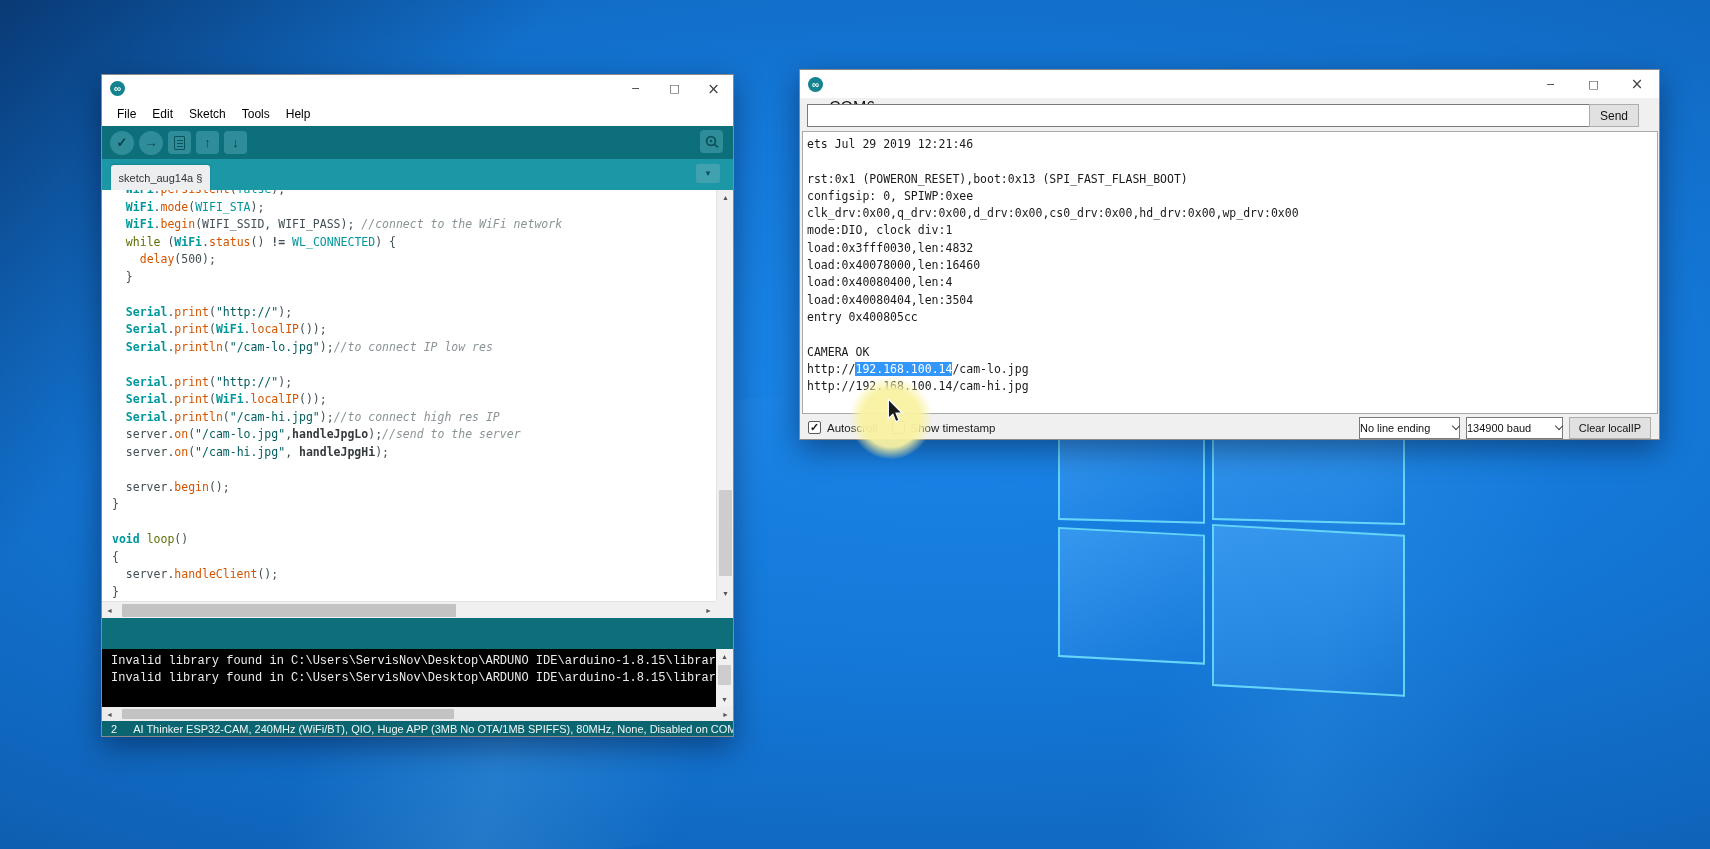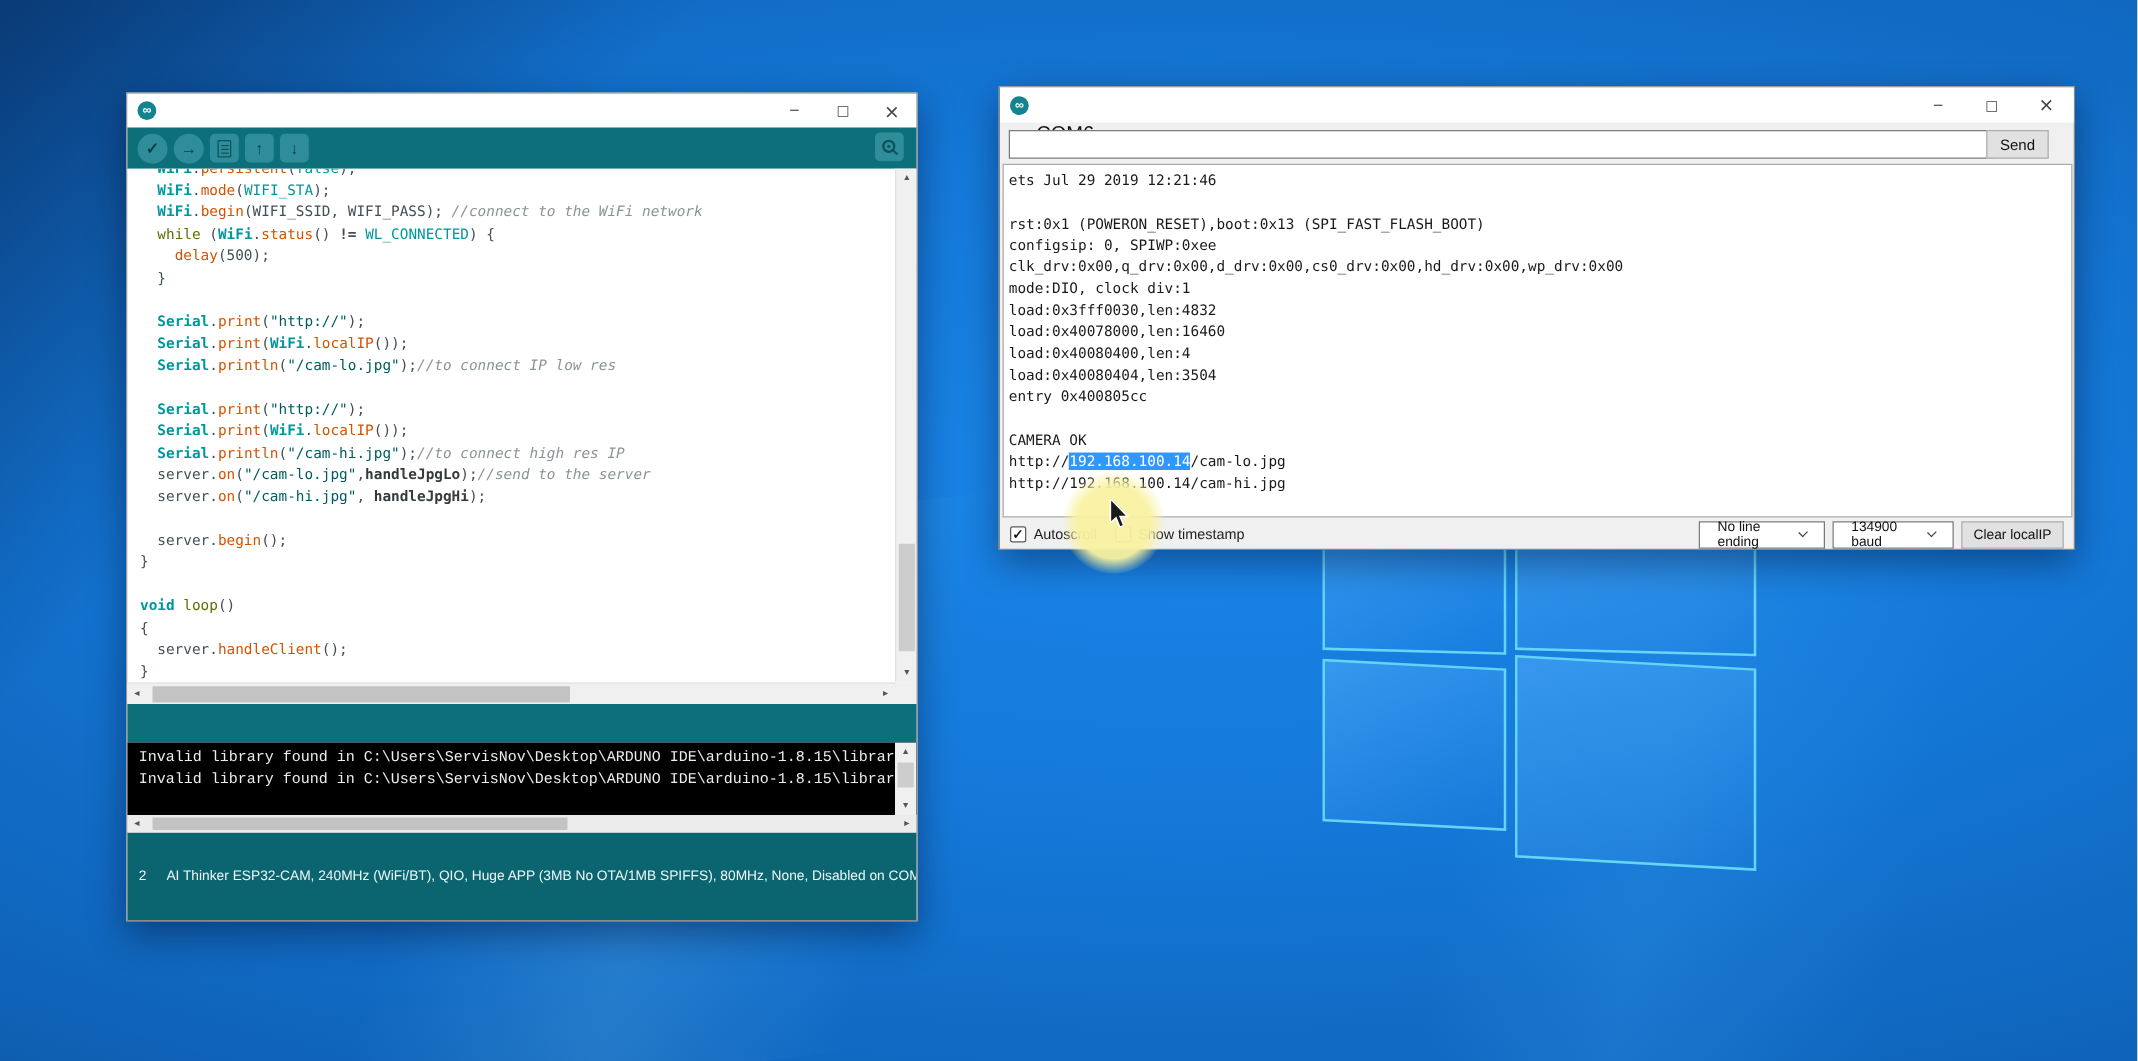--- a/index.html
+++ b/index.html
@@ -99,21 +99,21 @@
     border:1px solid #adadad; font-size:12px; color:#111; display:flex; align-items:center; justify-content:center; }
   .serial-output { position:absolute; left:2px; top:61px; width:856px; height:283px; background:#fff;
     border:1px solid #a9a9a9; overflow:hidden; padding:4px 0 0 4px;
     font-family:"DejaVu Sans Mono","Liberation Mono",monospace; font-size:11.5px; line-height:17.3px; color:#1a1a1a; white-space:pre; }
   .c-sel { background:#3297fd; color:#fff; }
   .sm-bottom { position:absolute; left:0; top:344px; width:100%; height:27px; display:flex; align-items:center; padding:0 8px; gap:6px; }
   .chk { width:13px; height:13px; background:#fff; border:1px solid #595959; border-radius:2px; position:relative;
     display:flex; align-items:center; justify-content:center; font-size:11px; font-weight:bold; color:#1a1a1a; flex:0 0 auto; }
   .chk-label { font-size:11.5px; color:#1c1c1c; margin-right:8px; white-space:nowrap; }
   .combo { height:22px; background:#fff; border:1px solid #7a7a7a; display:flex; align-items:center;
-    justify-content:space-between; font-size:11px; color:#111; padding:0 14px; }
+    justify-content:space-between; font-size:11px; color:#111; padding:0 0; }
   .combo-chevron { width:6px; height:6px; border-right:1.5px solid #444; border-bottom:1.5px solid #444;
     transform:rotate(45deg); margin-left:10px; margin-top:-3px; }
   .combo-lineending { width:101px; margin-left:auto; }
   .combo-baud { width:97px; }
   .clear-btn { width:82px; height:22px; background:#e1e1e1; border:1px solid #adadad; font-size:11px; color:#111;
     display:flex; align-items:center; justify-content:center; }
 
   
   .click-halo { position:absolute; left:850px; top:377px; width:82px; height:82px; border-radius:50%; z-index:50;
     background:radial-gradient(circle, rgba(249,242,162,.95) 0 50%, rgba(249,242,162,0) 72%); pointer-events:none; }
@@ -136,20 +136,27 @@
           <span>∞</span>
         </div>
       <div class="title-text">sketch_aug14a | Arduino 1.8.15</div>
       <div class="win-controls">
         <div class="win-btn">─</div>
         <div class="win-btn">□</div>
         <div class="win-btn" style="font-size:15px">×</div>
       </div>
     </div>
 
+    <div class="menubar" id="menu-items">
+        <span class="menu-item">File</span>
+        <span class="menu-item">Edit</span>
+        <span class="menu-item">Sketch</span>
+        <span class="menu-item">Tools</span>
+        <span class="menu-item">Help</span>
+      </div>
 
     <div class="toolbar">
       <div class="tb-round">
           <span>✓</span>
         </div>
       <div class="tb-round">
           <span>→</span>
         </div>
       <div class="tb-sq">
           <span class="doc-glyph"></span>
@@ -162,20 +169,26 @@
         </div>
       <div class="tb-sq tb-serial">
         <svg width="16" height="16" viewBox="0 0 16 16">
           <circle cx="7" cy="7" r="4.4" fill="none" stroke="#0a525c" stroke-width="1.8"></circle>
           <circle cx="7" cy="7" r="1.3" fill="#0a525c"></circle>
           <line x1="10.4" y1="10.4" x2="14" y2="13.4" stroke="#0a525c" stroke-width="1.8"></line>
         </svg>
       </div>
     </div>
 
+    <div class="tabbar">
+      <div class="tab-active">sketch_aug14a §</div>
+      <div class="tab-dd">
+          <span>▼</span>
+        </div>
+    </div>
 
     <div class="editor">
       <div class="code" id="code-lines"><div class="code-line"><span>  </span><span class="c-cls">WiFi</span><span>.</span><span class="c-fn">persistent</span><span>(</span><span class="c-const">false</span><span>);</span></div><div class="code-line"><span>  </span><span class="c-cls">WiFi</span><span>.</span><span class="c-fn">mode</span><span>(</span><span class="c-const">WIFI_STA</span><span>);</span></div><div class="code-line"><span>  </span><span class="c-cls">WiFi</span><span>.</span><span class="c-fn">begin</span><span>(WIFI_SSID, WIFI_PASS); </span><span class="c-cmt">//connect to the WiFi network</span></div><div class="code-line"><span>  </span><span class="c-ctrl">while</span><span> (</span><span class="c-cls">WiFi</span><span>.</span><span class="c-fn">status</span><span>() </span><span class="c-op">!=</span><span> </span><span class="c-const">WL_CONNECTED</span><span>) {</span></div><div class="code-line"><span>    </span><span class="c-fn">delay</span><span>(500);</span></div><div class="code-line"><span>  }</span></div><div class="code-line">&nbsp;</div><div class="code-line"><span>  </span><span class="c-cls">Serial</span><span>.</span><span class="c-fn">print</span><span>(</span><span class="c-str">"http://"</span><span>);</span></div><div class="code-line"><span>  </span><span class="c-cls">Serial</span><span>.</span><span class="c-fn">print</span><span>(</span><span class="c-cls">WiFi</span><span>.</span><span class="c-fn">localIP</span><span>());</span></div><div class="code-line"><span>  </span><span class="c-cls">Serial</span><span>.</span><span class="c-fn">println</span><span>(</span><span class="c-str">"/cam-lo.jpg"</span><span>);</span><span class="c-cmt">//to connect IP low res</span></div><div class="code-line">&nbsp;</div><div class="code-line"><span>  </span><span class="c-cls">Serial</span><span>.</span><span class="c-fn">print</span><span>(</span><span class="c-str">"http://"</span><span>);</span></div><div class="code-line"><span>  </span><span class="c-cls">Serial</span><span>.</span><span class="c-fn">print</span><span>(</span><span class="c-cls">WiFi</span><span>.</span><span class="c-fn">localIP</span><span>());</span></div><div class="code-line"><span>  </span><span class="c-cls">Serial</span><span>.</span><span class="c-fn">println</span><span>(</span><span class="c-str">"/cam-hi.jpg"</span><span>);</span><span class="c-cmt">//to connect high res IP</span></div><div class="code-line"><span>  server.</span><span class="c-fn">on</span><span>(</span><span class="c-str">"/cam-lo.jpg"</span><span>,</span><span class="c-bold">handleJpgLo</span><span>);</span><span class="c-cmt">//send to the server</span></div><div class="code-line"><span>  server.</span><span class="c-fn">on</span><span>(</span><span class="c-str">"/cam-hi.jpg"</span><span>, </span><span class="c-bold">handleJpgHi</span><span>);</span></div><div class="code-line">&nbsp;</div><div class="code-line"><span>  server.</span><span class="c-fn">begin</span><span>();</span></div><div class="code-line"><span>}</span></div><div class="code-line">&nbsp;</div><div class="code-line"><span class="c-cls">void</span><span> </span><span class="c-ctrl">loop</span><span>()</span></div><div class="code-line"><span>{</span></div><div class="code-line"><span>  server.</span><span class="c-fn">handleClient</span><span>();</span></div><div class="code-line"><span>}</span></div></div>
       <div class="vscroll">
         <div class="scroll-arrow" style="top:0">▲</div>
         <div class="vthumb" style="top:300px;height:86px"></div>
         <div class="scroll-arrow" style="bottom:0">▼</div>
       </div>
       <div class="hscroll">
         <div class="scroll-arrow" style="left:0;width:15px;height:17px">◄</div>

